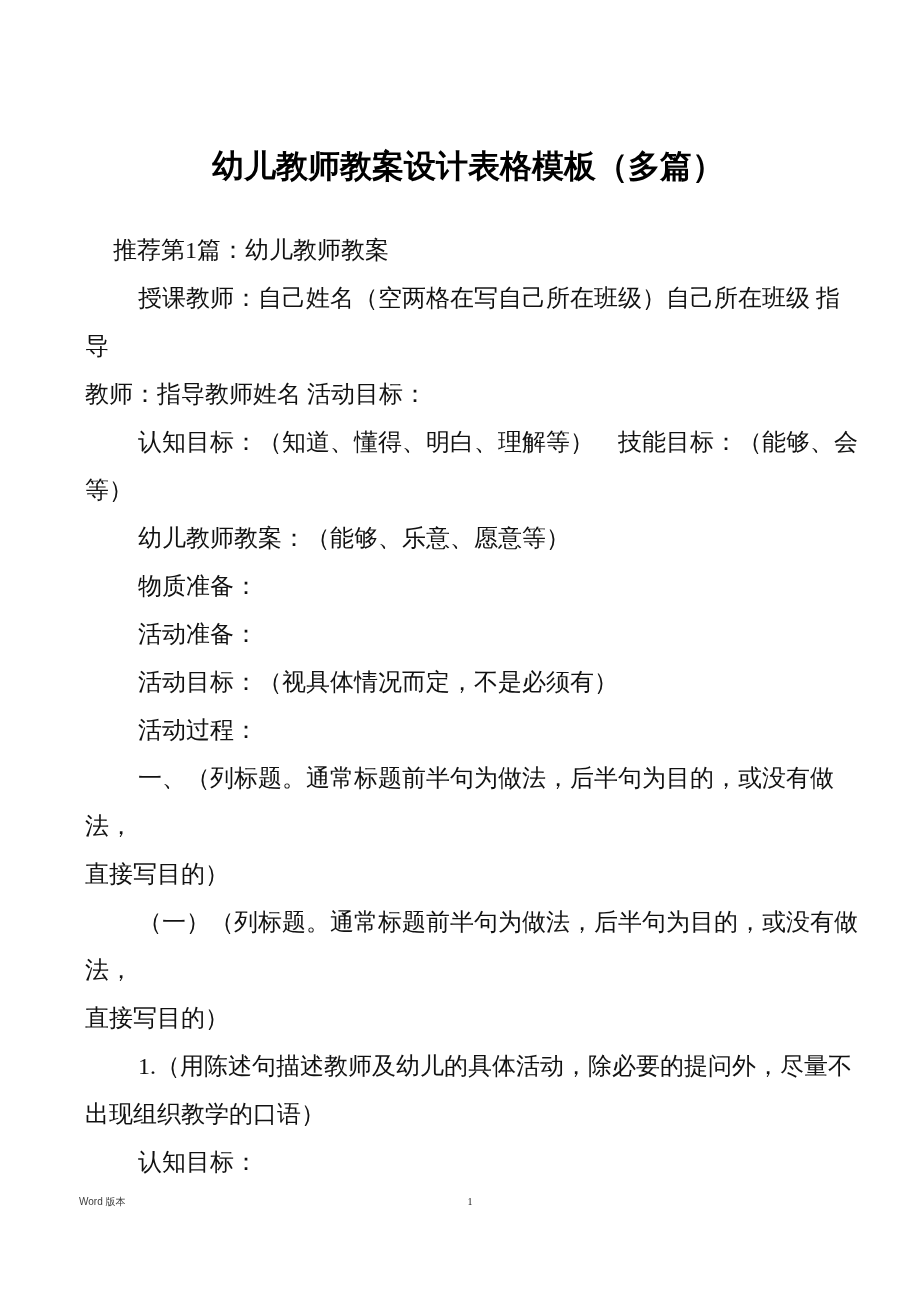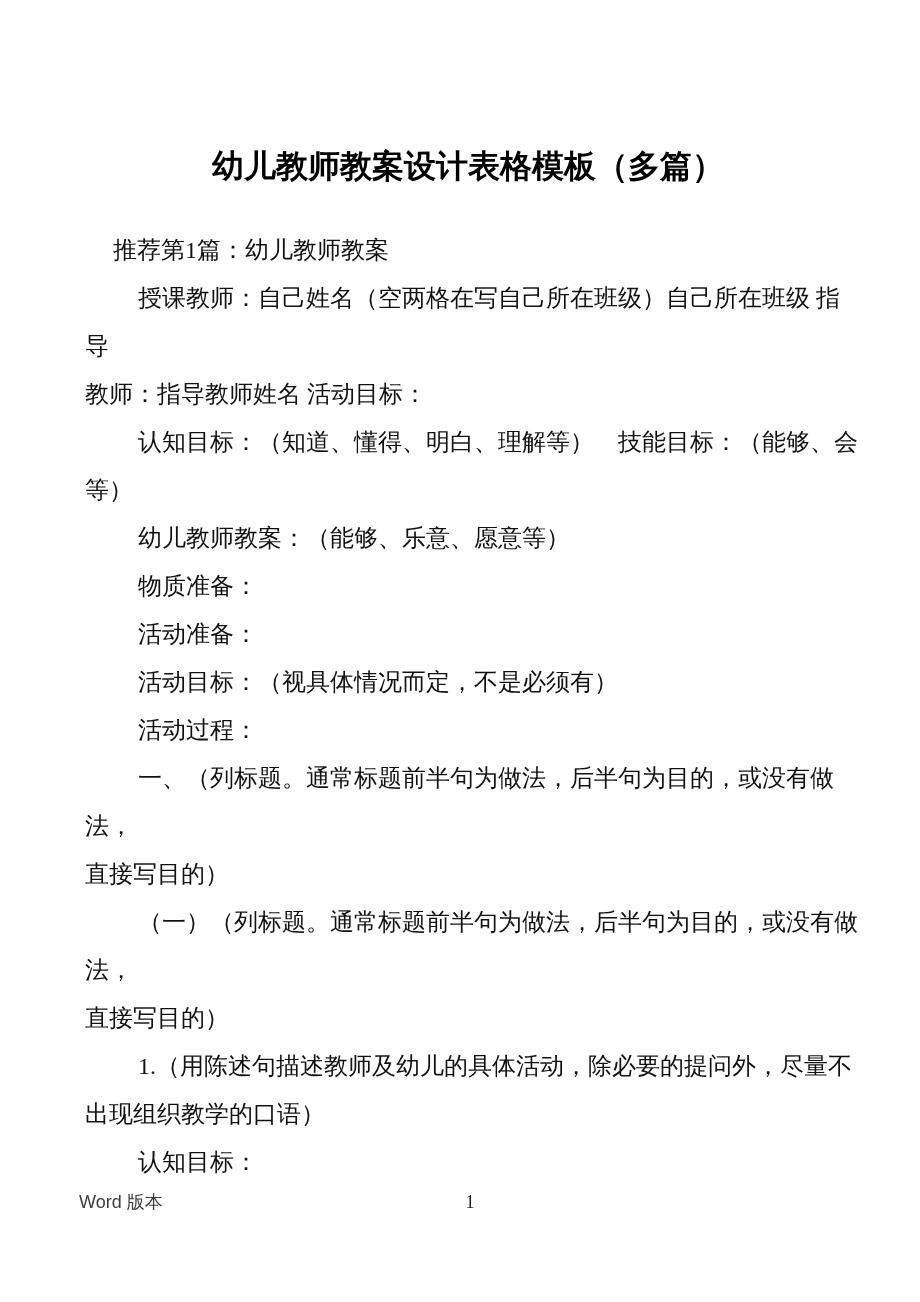--- a/index.html
+++ b/index.html
@@ -41,21 +41,21 @@
   }
   .indent-small  { text-indent: 28px; }
   .indent-normal { text-indent: 53px; }
   .indent-large  { text-indent: 98px; }
   .page-footer {
     position: absolute;
     left: 77px;
     right: 65px;
     top: 1191px;
     height: 24px;
-    font-size: 18px;
+    font-size: 10px;
     line-height: 22px;
   }
   .footer-label {
     position: absolute;
     left: 2px;
     top: 0;
     color: #3c3c3c;
     font-family: "Liberation Sans", "DejaVu Sans", sans-serif;
   }
   .footer-pagenum {

